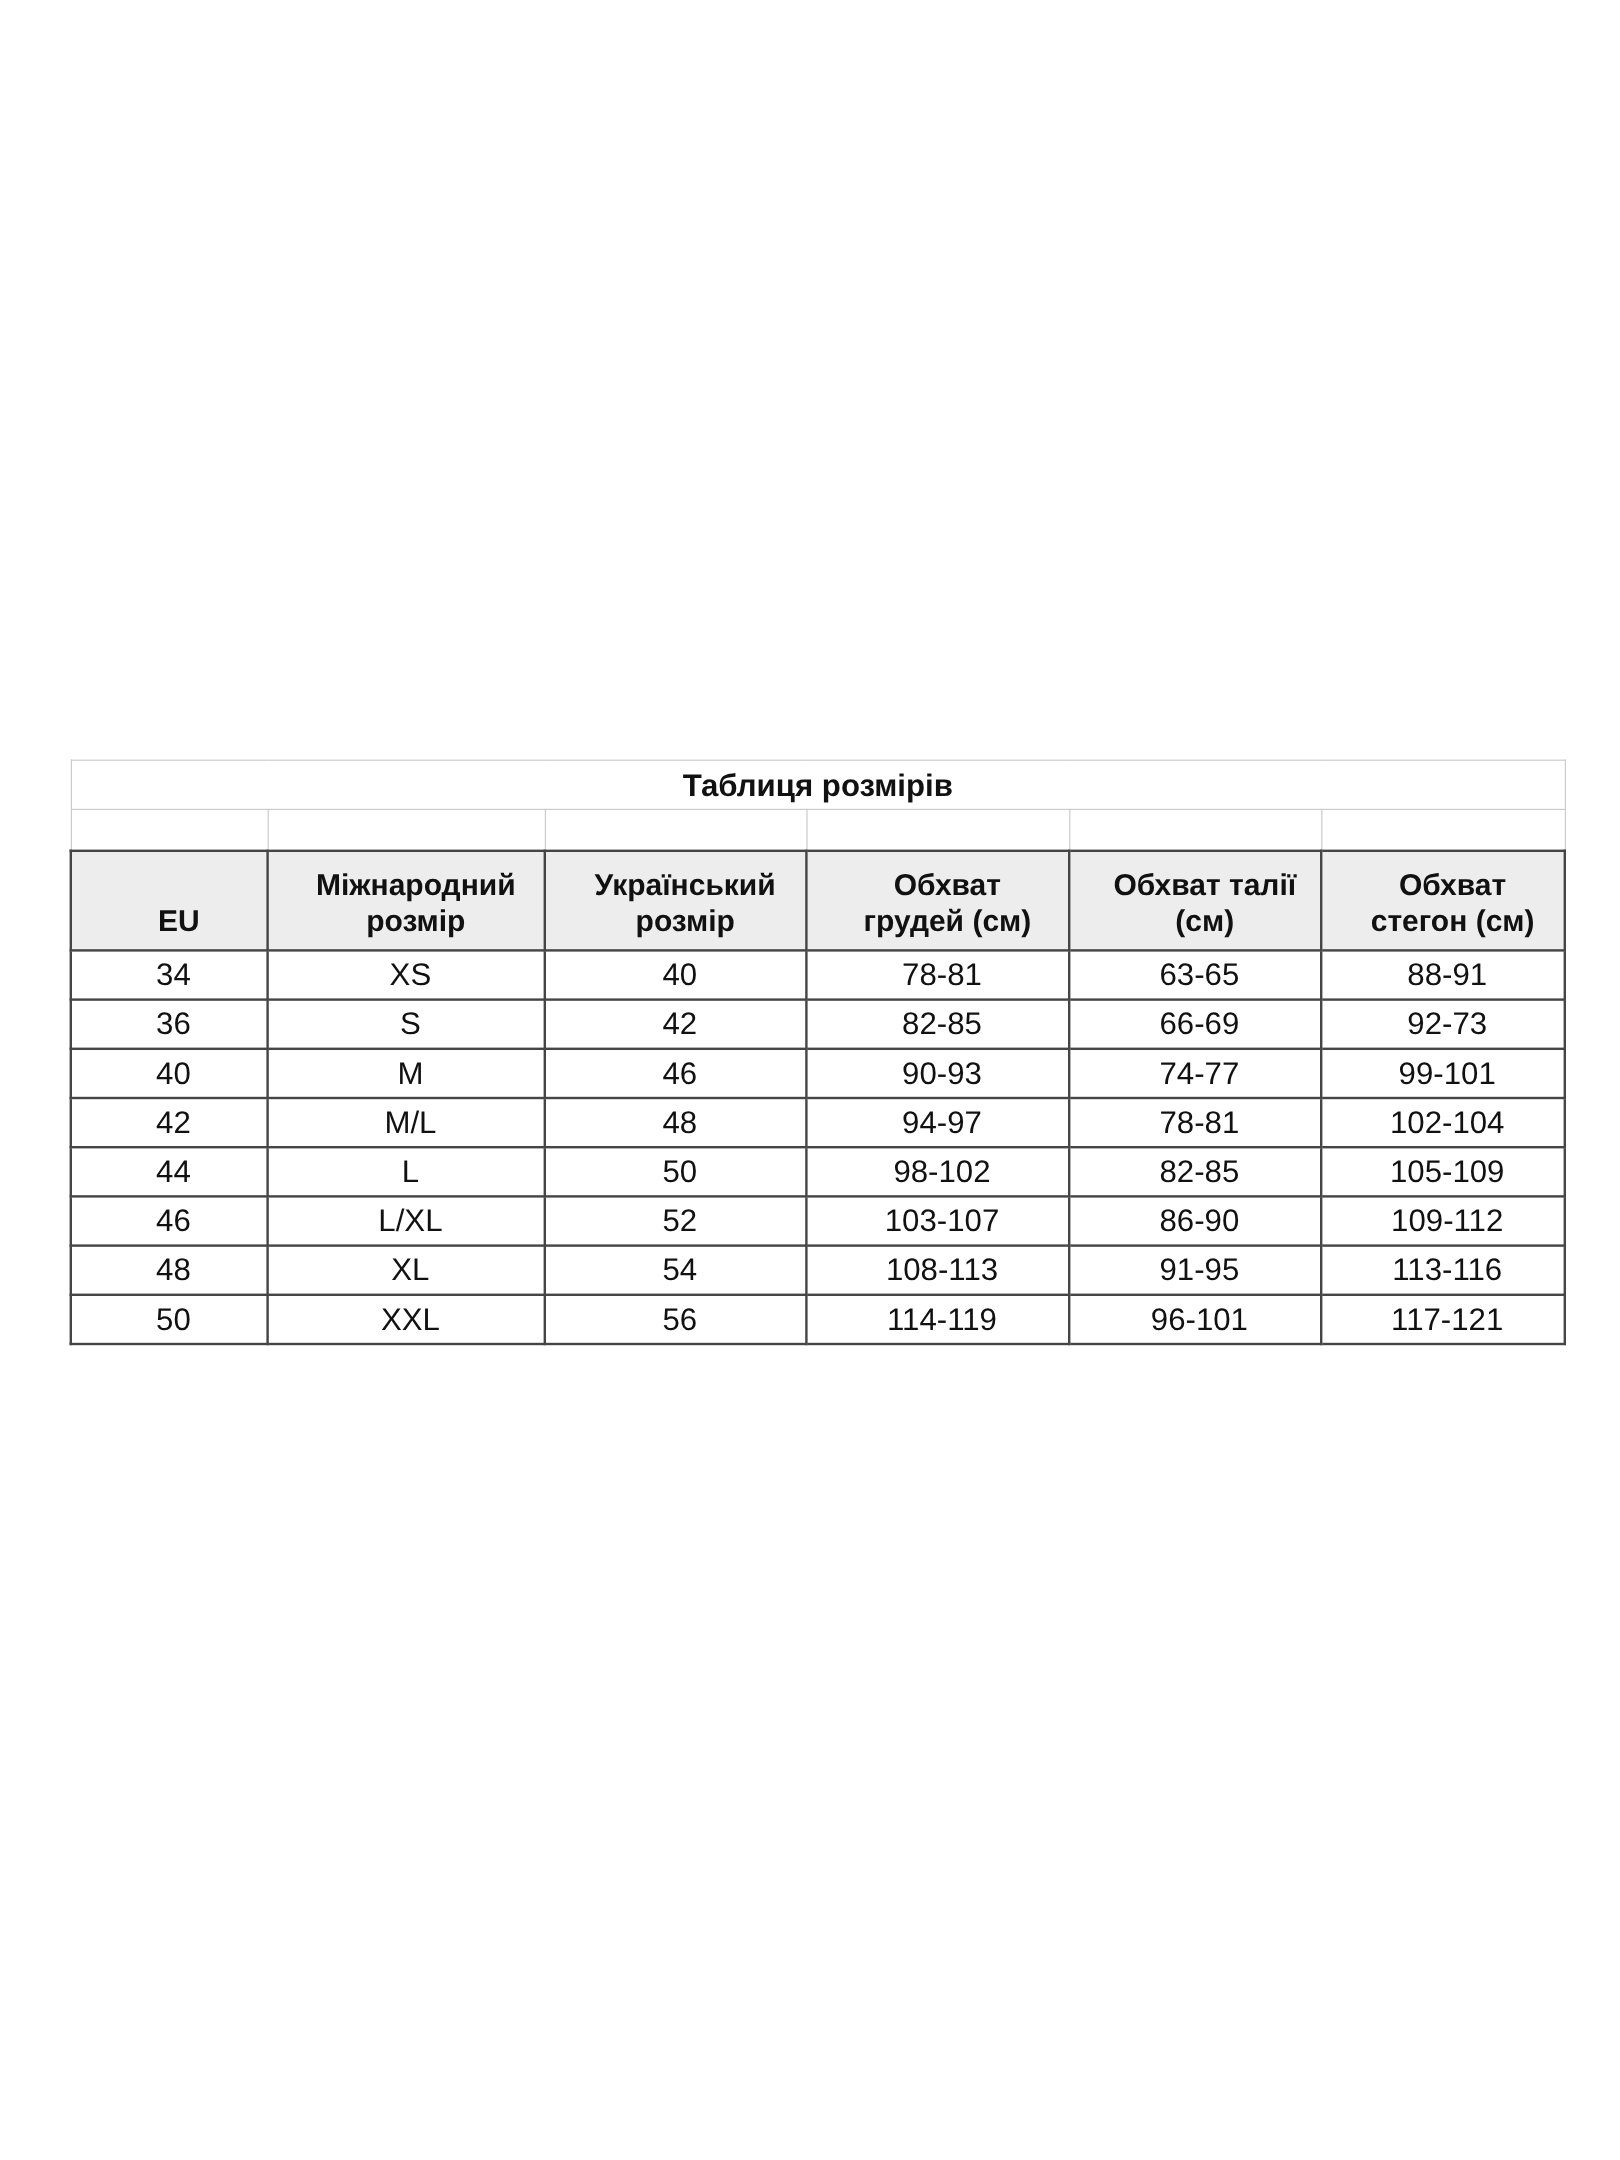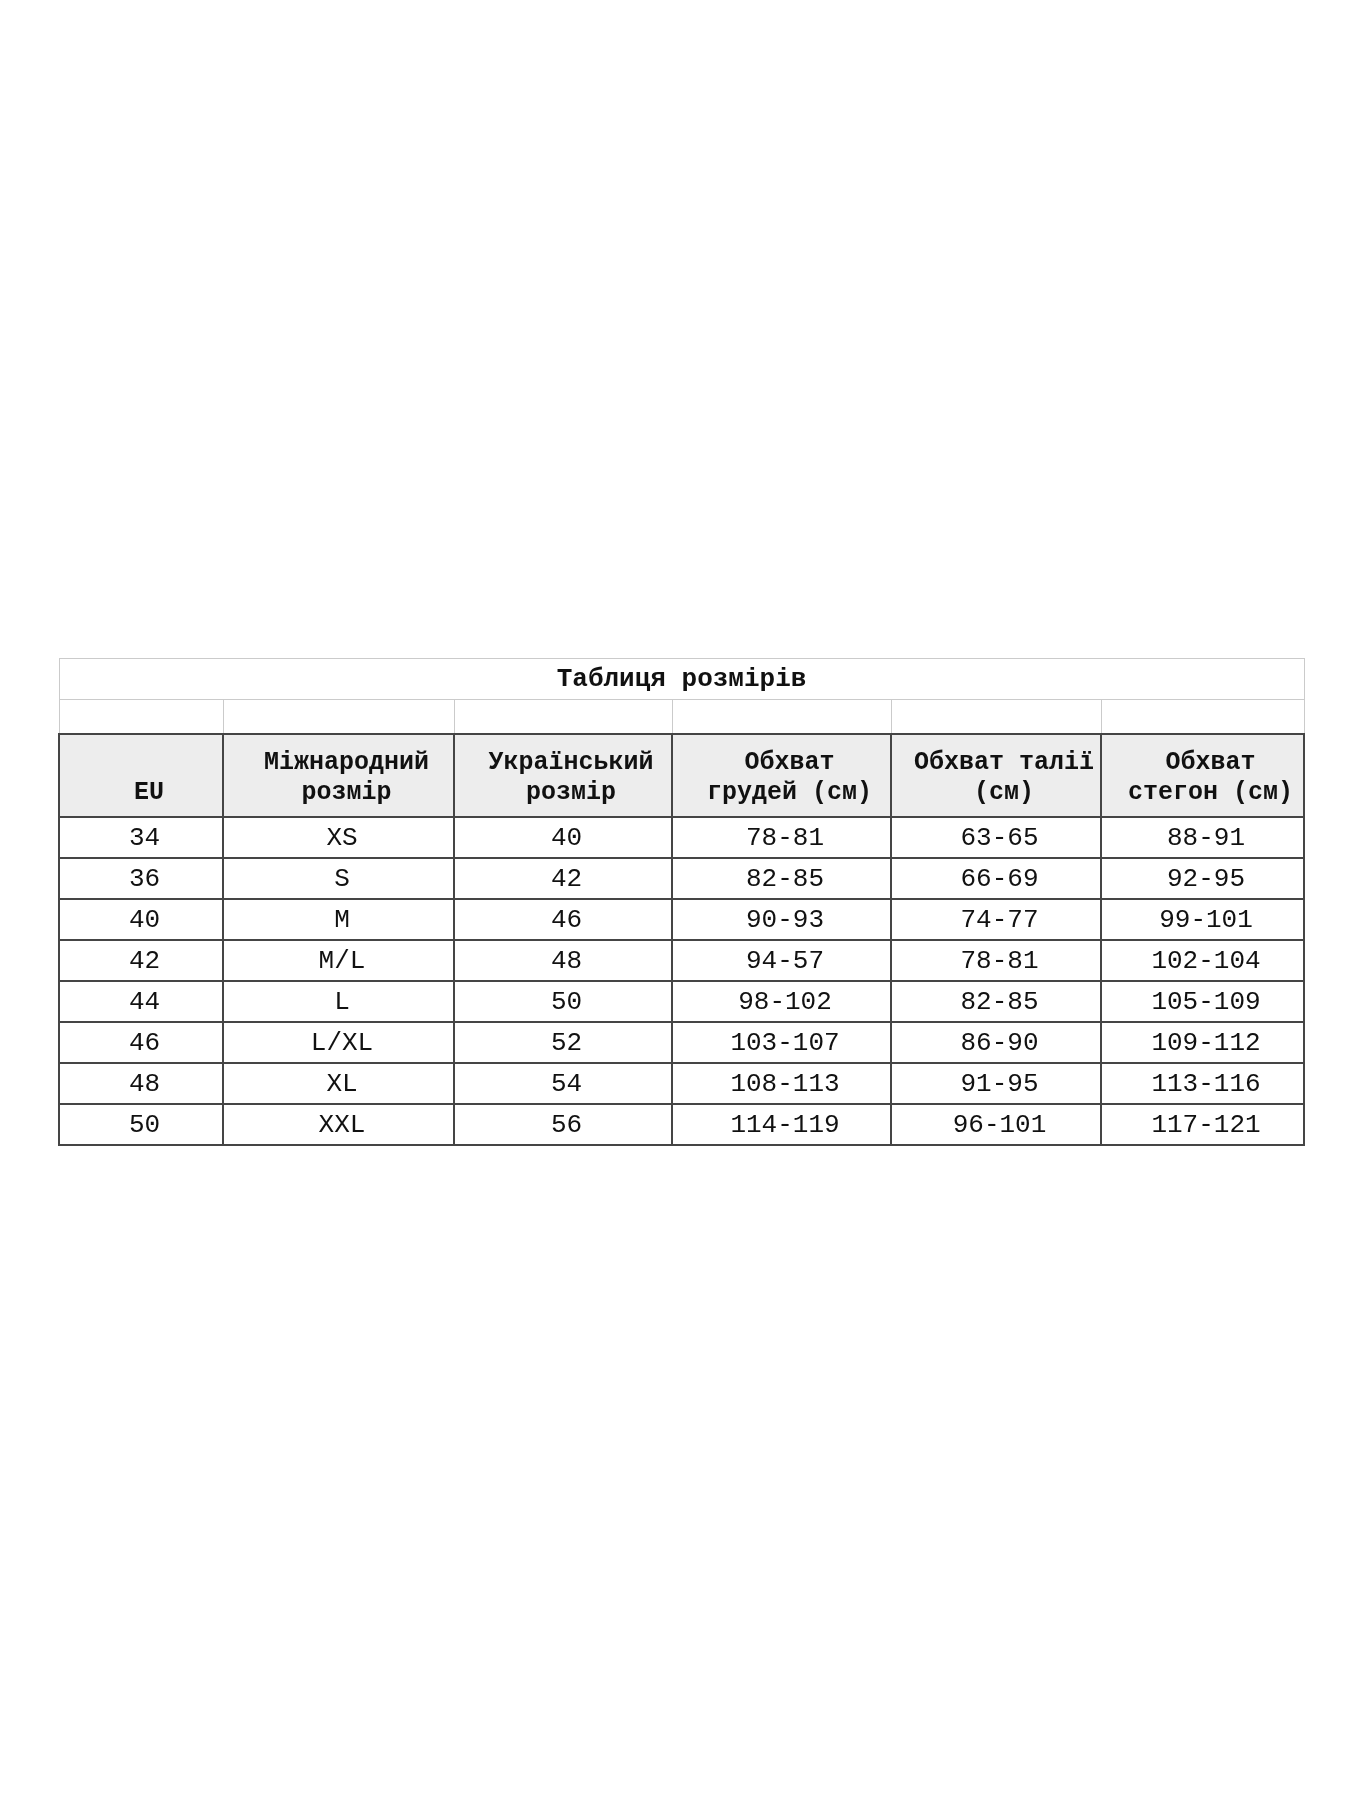--- a/index.html
+++ b/index.html
@@ -11,22 +11,21 @@
     position: relative;
     width: 1350px;
     height: 1800px;
     font-family: "Liberation Sans", sans-serif;
     color: #111111;
     overflow: hidden;
   }
   .table-wrap {
     position: absolute;
     left: 58px;
-    top: 658px;
-    font-family: Liberation Mono, monospace;
+    top: 633px;
   }
   table.size-table {
     border-collapse: collapse;
     table-layout: fixed;
     width: 1245px;
   }
   
   td.title-cell {
     border: 1px solid var(--light-border, #cbcbcb);
     height: 40px;
@@ -115,35 +114,35 @@
           <td>78-81</td>
           <td>63-65</td>
           <td>88-91</td>
         </tr>
         <tr>
           <td>36</td>
           <td>S</td>
           <td>42</td>
           <td>82-85</td>
           <td>66-69</td>
-          <td>92-95</td>
+          <td>92-73</td>
         </tr>
         <tr>
           <td>40</td>
           <td>M</td>
           <td>46</td>
           <td>90-93</td>
           <td>74-77</td>
           <td>99-101</td>
         </tr>
         <tr>
           <td>42</td>
           <td>M/L</td>
           <td>48</td>
-          <td>94-57</td>
+          <td>94-97</td>
           <td>78-81</td>
           <td>102-104</td>
         </tr>
         <tr>
           <td>44</td>
           <td>L</td>
           <td>50</td>
           <td>98-102</td>
           <td>82-85</td>
           <td>105-109</td>

